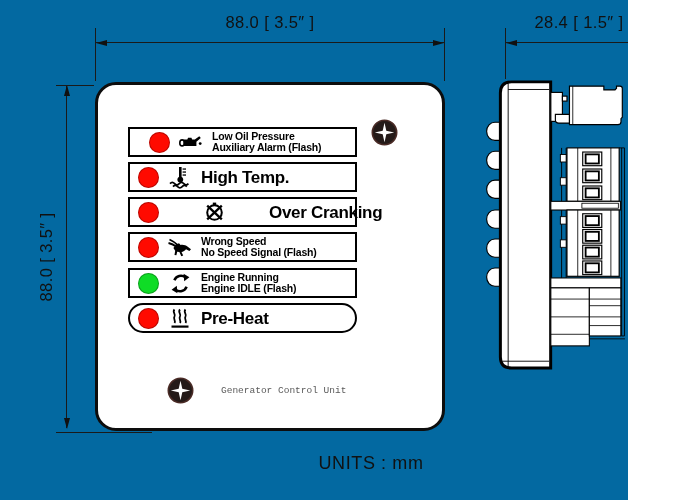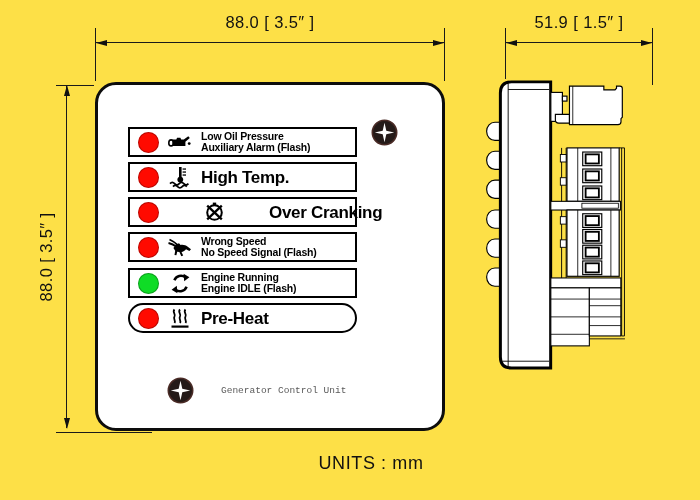--- a/index.html
+++ b/index.html
@@ -1,16 +1,16 @@
 <!DOCTYPE html>
 <html><head>
 <meta charset="utf-8">
 <style>
   html,body{margin:0;padding:0;background:#ffffff;}
-  #stage{position:relative;width:700px;height:500px;background:#fde047;overflow:hidden;
+  #stage{position:relative;width:628px;height:500px;background:#0369a1;overflow:hidden;
          font-family:"Liberation Sans", sans-serif;color:#000;}
   .abs{position:absolute;}
   
   .dimline{position:absolute;background:#1a1a1a;}
   .extline{position:absolute;background:#1a1a1a;}
   .dimtext{position:absolute;font-size:16.5px;letter-spacing:.4px;color:#111;white-space:nowrap;}
   .ah{position:absolute;width:0;height:0;}
   .ah.left {border-top:3.2px solid transparent;border-bottom:3.2px solid transparent;border-right:11px solid #111;}
   .ah.right{border-top:3.2px solid transparent;border-bottom:3.2px solid transparent;border-left:11px solid #111;}
   .ah.up   {border-left:3.2px solid transparent;border-right:3.2px solid transparent;border-bottom:11px solid #111;}
@@ -38,37 +38,37 @@
 
 <div id="stage">
 
   <div class="dimtext" style="left:95px;top:13px;width:350px;text-align:center;">88.0 [ 3.5″ ]</div>
   <div class="dimline" style="left:96px;top:42px;width:348px;height:1.2px;"></div>
   <div class="ah left" style="left:96px;top:39.5px;"></div>
   <div class="ah right" style="left:433px;top:39.5px;"></div>
   <div class="extline" style="left:95px;top:28px;width:1.1px;height:53px;"></div>
   <div class="extline" style="left:444px;top:28px;width:1.1px;height:53px;"></div>
 
-  <div class="dimtext" style="left:500px;top:13px;width:158px;text-align:center;">51.9 [ 1.5″ ]</div>
+  <div class="dimtext" style="left:500px;top:13px;width:158px;text-align:center;">28.4 [ 1.5″ ]</div>
   <div class="dimline" style="left:506px;top:42px;width:146px;height:1.2px;"></div>
   <div class="ah left" style="left:506px;top:39.5px;"></div>
   <div class="ah right" style="left:641px;top:39.5px;"></div>
   <div class="extline" style="left:505px;top:28px;width:1.1px;height:51px;"></div>
   <div class="extline" style="left:652px;top:28px;width:1.1px;height:57px;"></div>
 
   <div class="dimtext" style="left:46px;top:257px;transform:translate(-50%,-50%) rotate(-90deg);">88.0 [ 3.5″ ]</div>
   <div class="dimline" style="left:66px;top:86px;width:1.2px;height:342px;"></div>
   <div class="ah up" style="left:63.5px;top:85px;"></div>
   <div class="ah down" style="left:63.5px;top:418px;"></div>
   <div class="extline" style="left:56px;top:84.5px;width:38px;height:1.1px;"></div>
   <div class="extline" style="left:56px;top:432px;width:96px;height:1.1px;"></div>
 
   <div id="panel">
 
-    <div class="row" style="top:42px;">
+    <div class="row" style="top:42px;padding-left:11px;">
       <div class="led" style="background: rgb(255, 10, 0);"></div>
       <div class="ico">
         <svg width="26" height="20" viewBox="0 0 24 20">
           <path d="M4.5,7.5 L8.3,7.5 L9.1,5.8 L12.4,5.8 L13.2,7.5 L15.8,7.5 L20.3,4.2 L21.8,6.1 L17.4,9.7 L17.4,13.9 L4.5,13.9 Z" fill="#000"></path>
           <ellipse cx="3.1" cy="10.9" rx="2.3" ry="3" fill="none" stroke="#000" stroke-width="1.6"></ellipse>
           <circle cx="21.2" cy="11.6" r="1.4" fill="#000"></circle>
         </svg>
       </div>
       <div class="lbl">
         <div class="ind-line">Low Oil Pressure</div>

